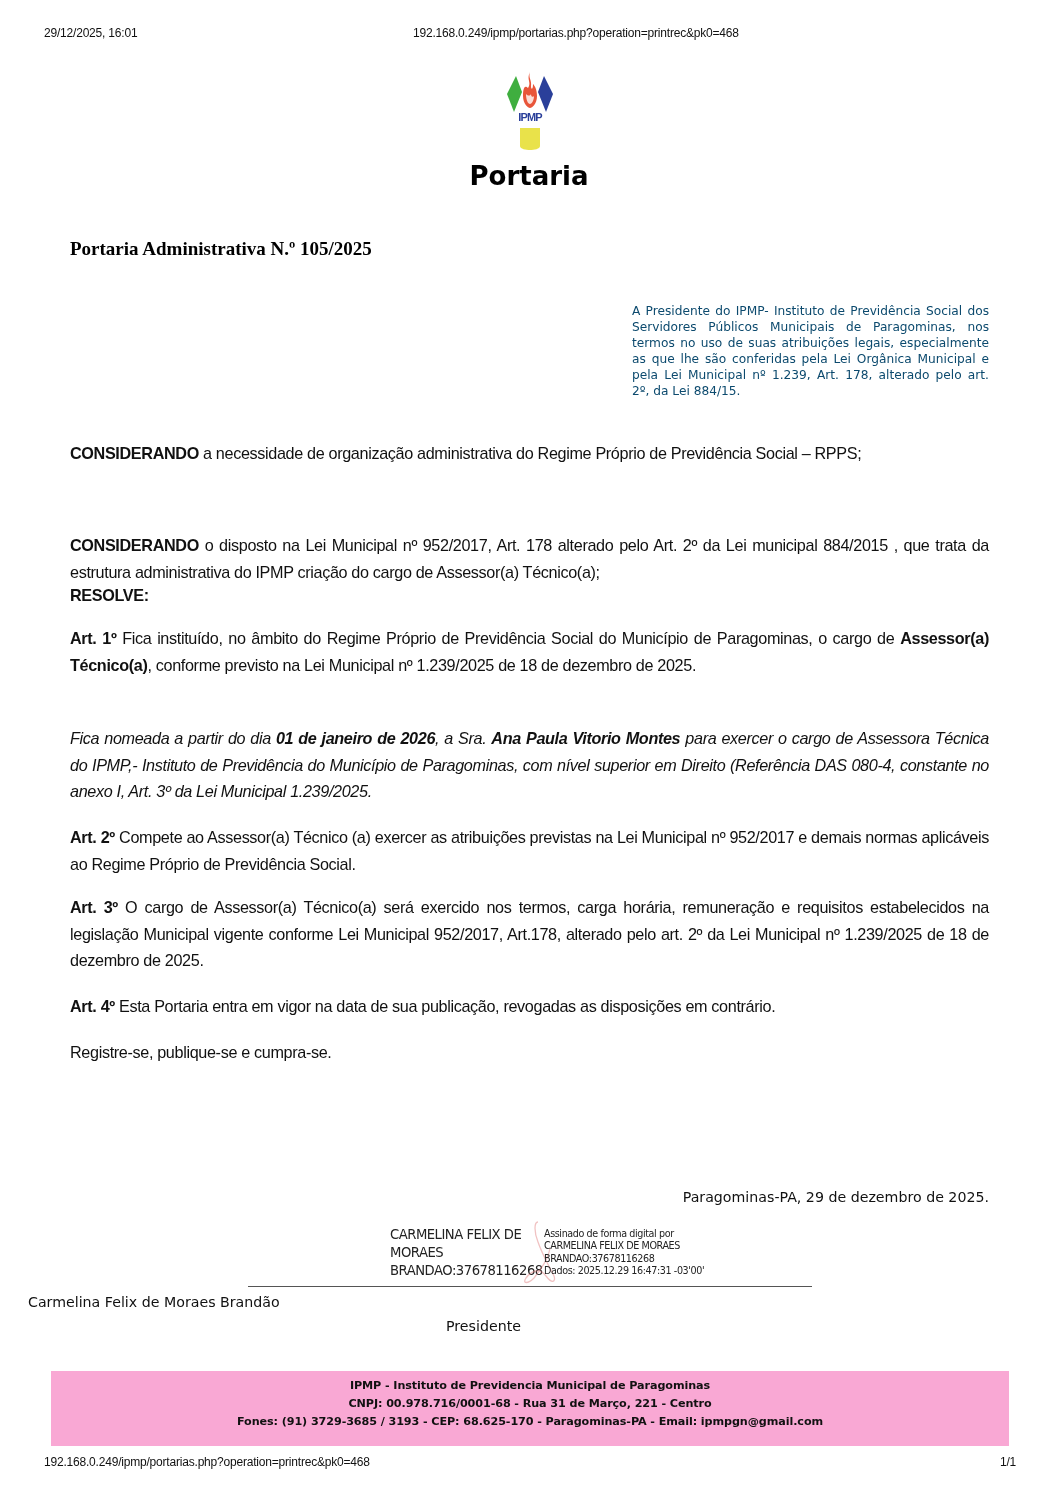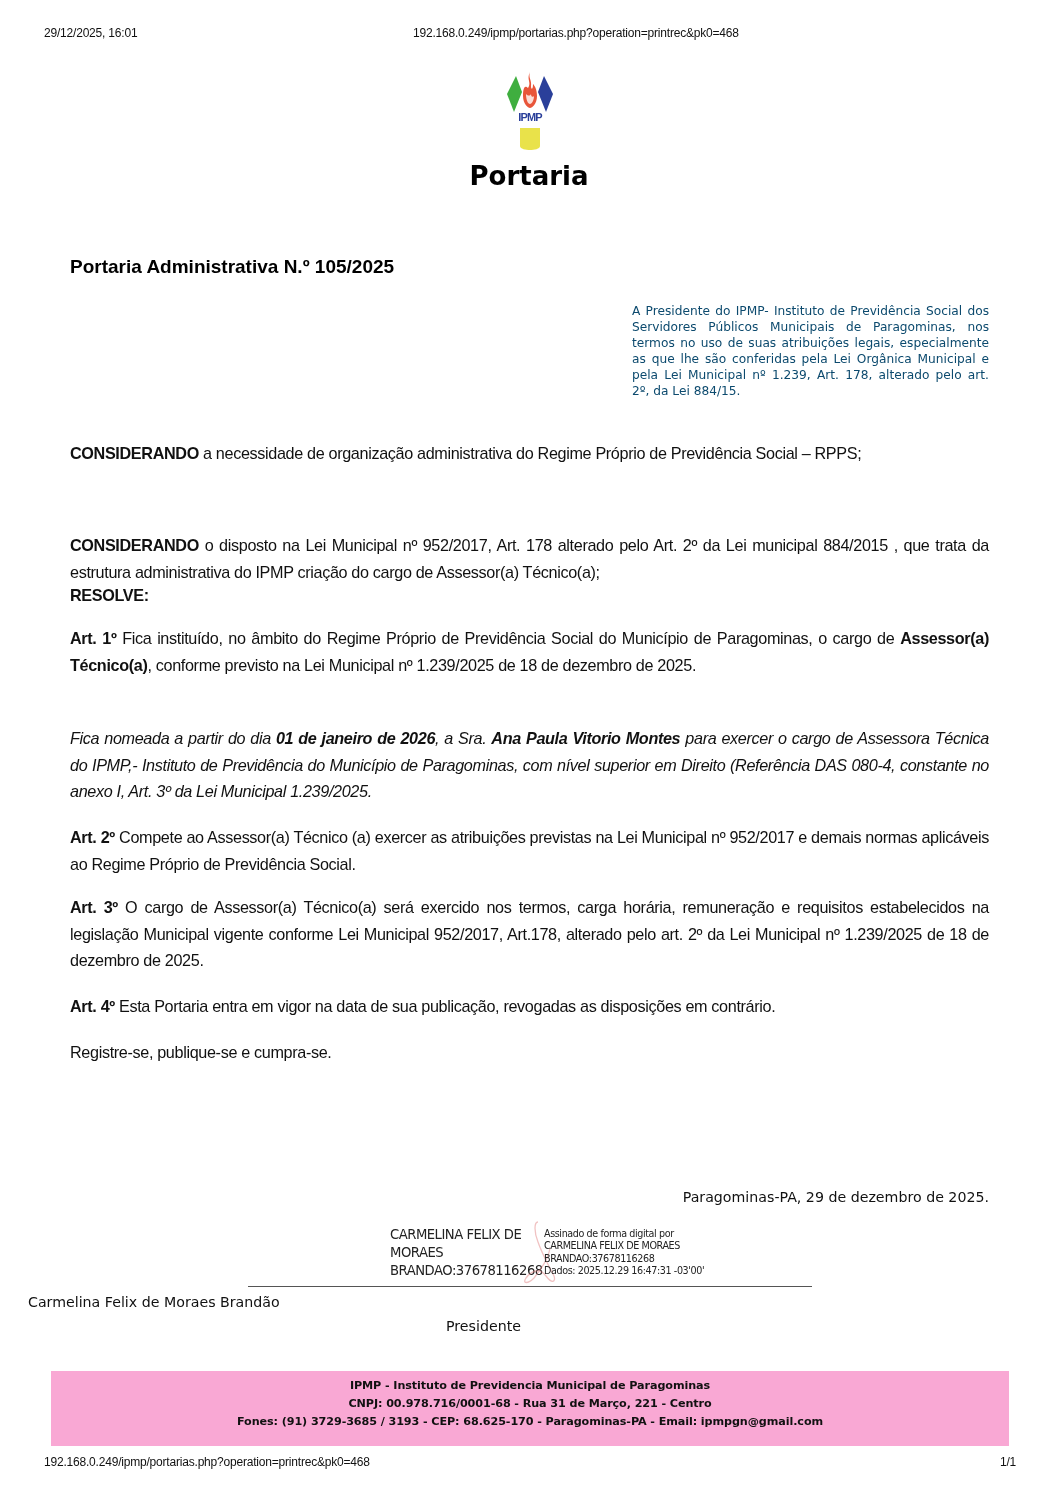--- a/index.html
+++ b/index.html
@@ -7,21 +7,21 @@
     .hdr { position: absolute; top: 26px; font-family: "Liberation Sans", sans-serif; font-size: 12px; color: #111; letter-spacing: -0.2px; }
     .hdr-date { left: 44px; }
     .hdr-url { left: 413px; }
     .ftr { position: absolute; top: 1455px; font-family: "Liberation Sans", sans-serif; font-size: 12px; color: #111; letter-spacing: -0.2px; }
     .ftr-url { left: 44px; }
     .ftr-page { right: 42px; }
 
     .logo { position: absolute; left: 504px; top: 70px; width: 52px; height: 82px; }
 
     .doc-title { position: absolute; left: 0; width: 1058px; top: 161px; text-align: center; font-family: "DejaVu Sans", sans-serif; font-weight: bold; font-size: 26px; }
-    .portaria-num { position: absolute; left: 70px; top: 256px; font-family: Liberation Sans, sans-serif; font-weight: bold; font-size: 19px; }
+    .portaria-num { position: absolute; left: 70px; top: 238px; font-family: Liberation Serif, serif; font-weight: bold; font-size: 19px; }
 
     .preamble { position: absolute; left: 632px; top: 304px; width: 357px; font-family: "DejaVu Sans", sans-serif; font-size: 12.2px; line-height: 15.9px; text-align: justify; color: #0c4a6e; }
 
     .body-text { position: absolute; left: 70px; width: 919px; font-family: "Liberation Sans", sans-serif; font-size: 16.2px; line-height: 26.5px; text-align: justify; letter-spacing: -0.35px; color: #111; }
     .body-text b { font-weight: bold; }
     .p1 { top: 440px; }
     .p2 { top: 532px; }
     .p3 { top: 582px; }
     .p4 { top: 625px; }
     .p5 { top: 725px; font-style: italic; }

